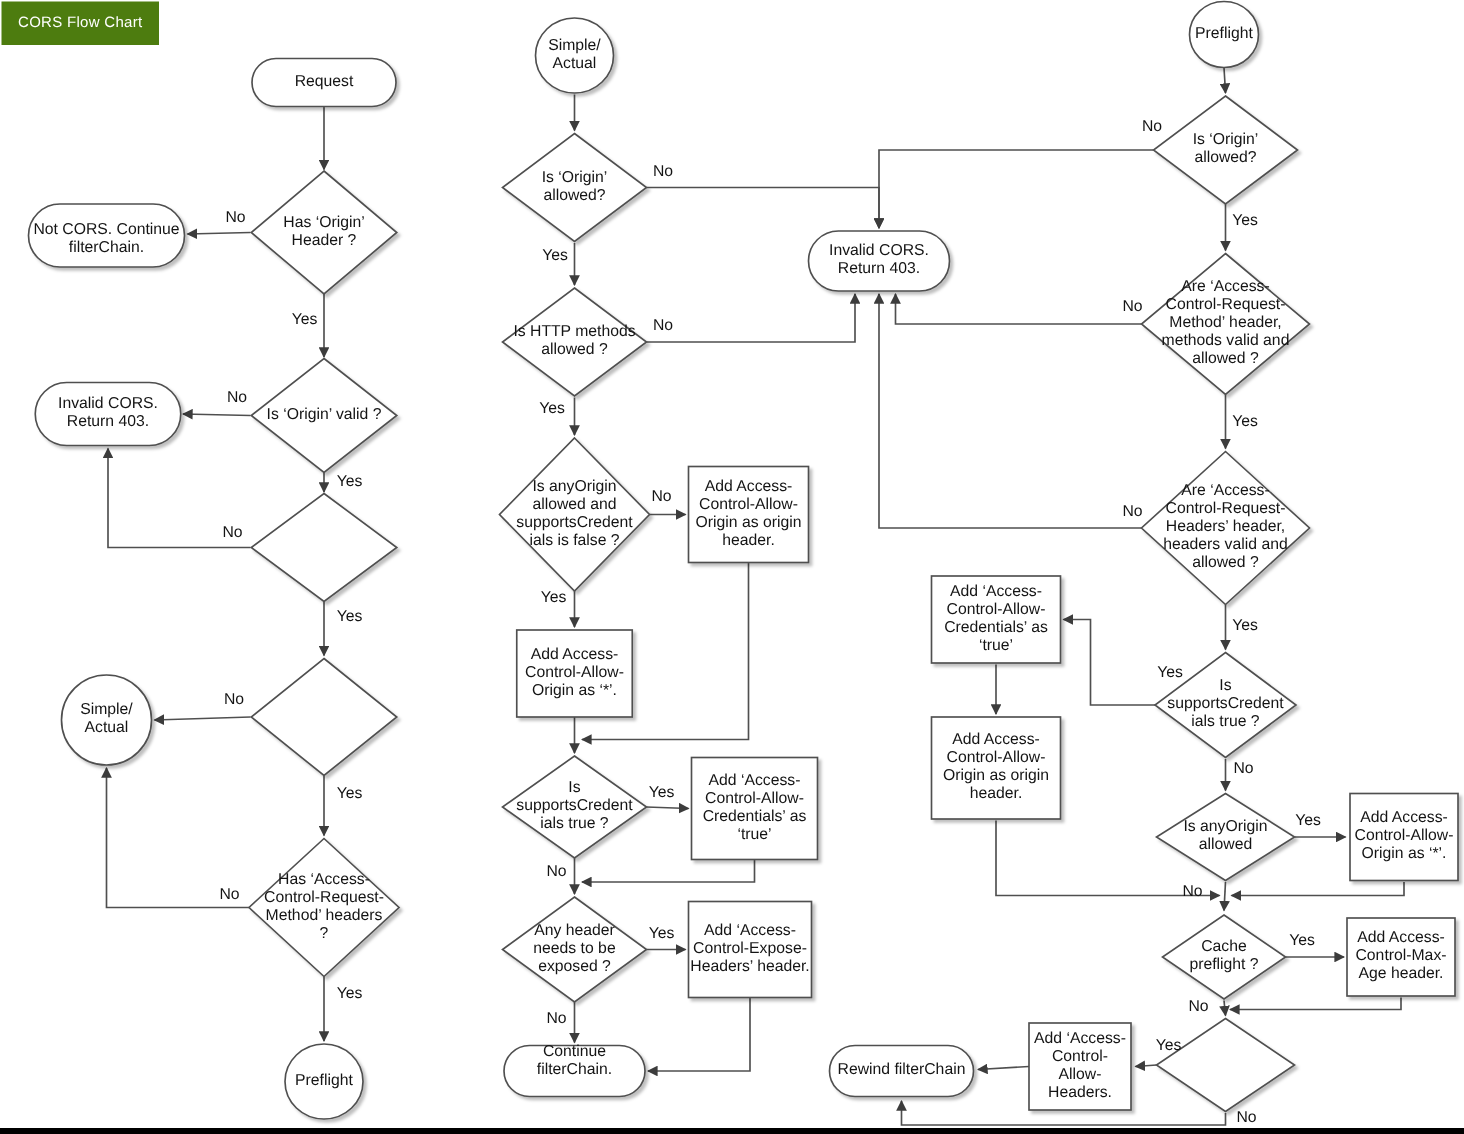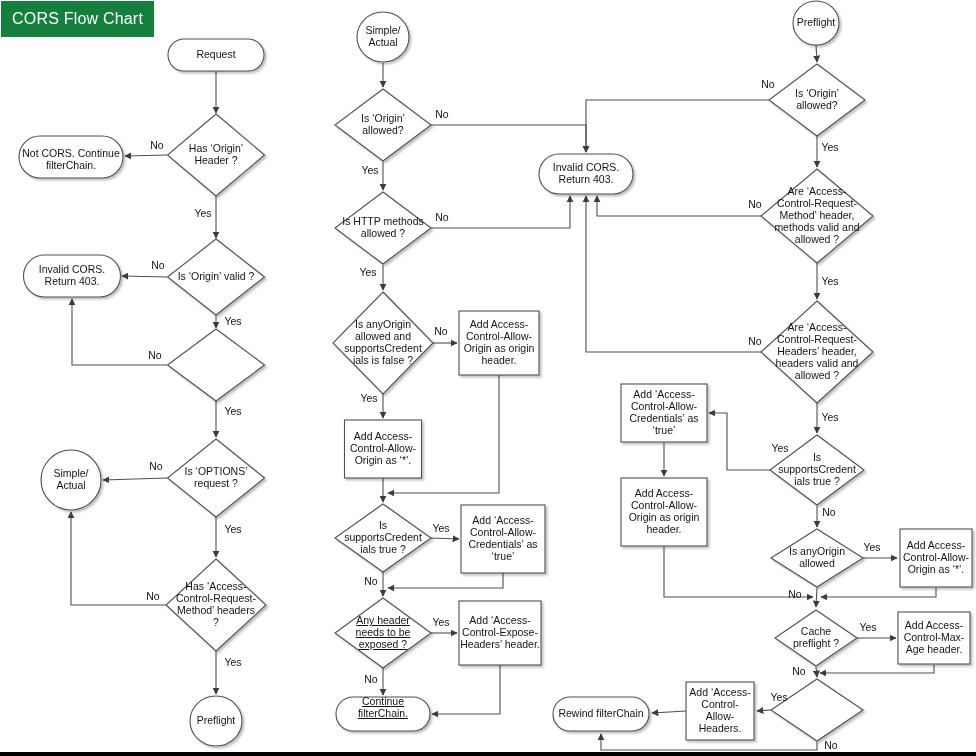--- a/index.html
+++ b/index.html
@@ -11,22 +11,22 @@
   .node-label{
     position:absolute;display:flex;align-items:center;justify-content:center;
     text-align:center;font-size:10.5px;line-height:1.13;color:#141414;
     white-space:pre-line;pointer-events:none;
   }
   .edge-label{
     position:absolute;transform:translate(-50%,-50%);
     font-size:10.5px;color:#141414;pointer-events:none;
   }
   #title{
-    position:absolute;left:1px;top:1px;background:#15803d;color:#ffffff;
-    font-size:16px;padding:9px 11px;letter-spacing:.2px;
+    position:absolute;left:1px;top:1px;background:#4d7c0f;color:#ffffff;
+    font-size:10px;padding:9px 11px;letter-spacing:.2px;
   }
   #bottom-bar{position:absolute;left:0;bottom:0;width:100%;height:4px;background:#000000;}
 </style>
 </head>
 <body>
 
 <div id="diagram">
   <svg id="edge-layer" width="976" height="756">
     <defs>
       <filter id="ds" x="-20%" y="-20%" width="150%" height="150%">
@@ -161,22 +161,20 @@
     <div class="edge-label" style="left: 779px; top: 697px;">Yes</div>
     <div class="edge-label" style="left: 831px; top: 745px;">No</div>
     <div class="node-label" style="left: 168px; top: 39px; width: 96px; height: 32px;">Request</div>
     <div class="node-label" style="left: 167.5px; top: 114px; width: 97px; height: 82px;">Has ‘Origin’
 Header ?</div>
     <div class="node-label" style="left: 19px; top: 136px; width: 104px; height: 48px;">Not CORS. Continue
 filterChain.</div>
     <div class="node-label" style="left: 167.5px; top: 239px; width: 97px; height: 76px;">Is ‘Origin’ valid ?</div>
     <div class="node-label" style="left: 23.5px; top: 255px; width: 97px; height: 42px;">Invalid CORS.
 Return 403.</div>
-    <div class="node-label" style="left: 167.5px; top: 439px; width: 97px; height: 78px;">Is ‘OPTIONS’
-request ?</div>
     <div class="node-label" style="left: 41px; top: 450px; width: 60px; height: 60px;">Simple/
 Actual</div>
     <div class="node-label" style="left: 166px; top: 559px; width: 100px; height: 92px;">Has ‘Access-
 Control-Request-
 Method’ headers
 ?</div>
     <div class="node-label" style="left: 190px; top: 696px; width: 52px; height: 50px;">Preflight</div>
     <div class="node-label" style="left: 357px; top: 12px; width: 52px; height: 50px;">Simple/
 Actual</div>
     <div class="node-label" style="left: 335px; top: 89px; width: 96px; height: 72px;">Is ‘Origin’
@@ -196,27 +194,27 @@
     <div class="node-label" style="left: 344.5px; top: 420px; width: 77px; height: 58px;">Add Access-
 Control-Allow-
 Origin as ‘*’.</div>
     <div class="node-label" style="left: 335px; top: 504px; width: 96px; height: 68px;">Is
 supportsCredent
 ials true ?</div>
     <div class="node-label" style="left: 461px; top: 505px; width: 84px; height: 68px;">Add ‘Access-
 Control-Allow-
 Credentials’ as
 ‘true’</div>
-    <div class="node-label" style="left: 335px; top: 598px; width: 96px; height: 70px; text-decoration: underline;">Any header
+    <div class="node-label" style="left: 335px; top: 598px; width: 96px; height: 70px;">Any header
 needs to be
 exposed ?</div>
     <div class="node-label" style="left: 459px; top: 601px; width: 82px; height: 64px;">Add ‘Access-
 Control-Expose-
 Headers’ header.</div>
-    <div class="node-label" style="left: 336px; top: 697px; width: 94px; height: 22px; text-decoration: underline;">Continue filterChain.</div>
+    <div class="node-label" style="left: 336px; top: 697px; width: 94px; height: 22px;">Continue filterChain.</div>
     <div class="node-label" style="left: 793px; top: 1px; width: 46px; height: 44px;">Preflight</div>
     <div class="node-label" style="left: 769px; top: 64px; width: 96px; height: 72px;">Is ‘Origin’
 allowed?</div>
     <div class="node-label" style="left: 761px; top: 169px; width: 112px; height: 94px;">Are ‘Access-
 Control-Request-
 Method’ header,
 methods valid and
 allowed ?</div>
     <div class="node-label" style="left: 761px; top: 301px; width: 112px; height: 102px;">Are ‘Access-
 Control-Request-

